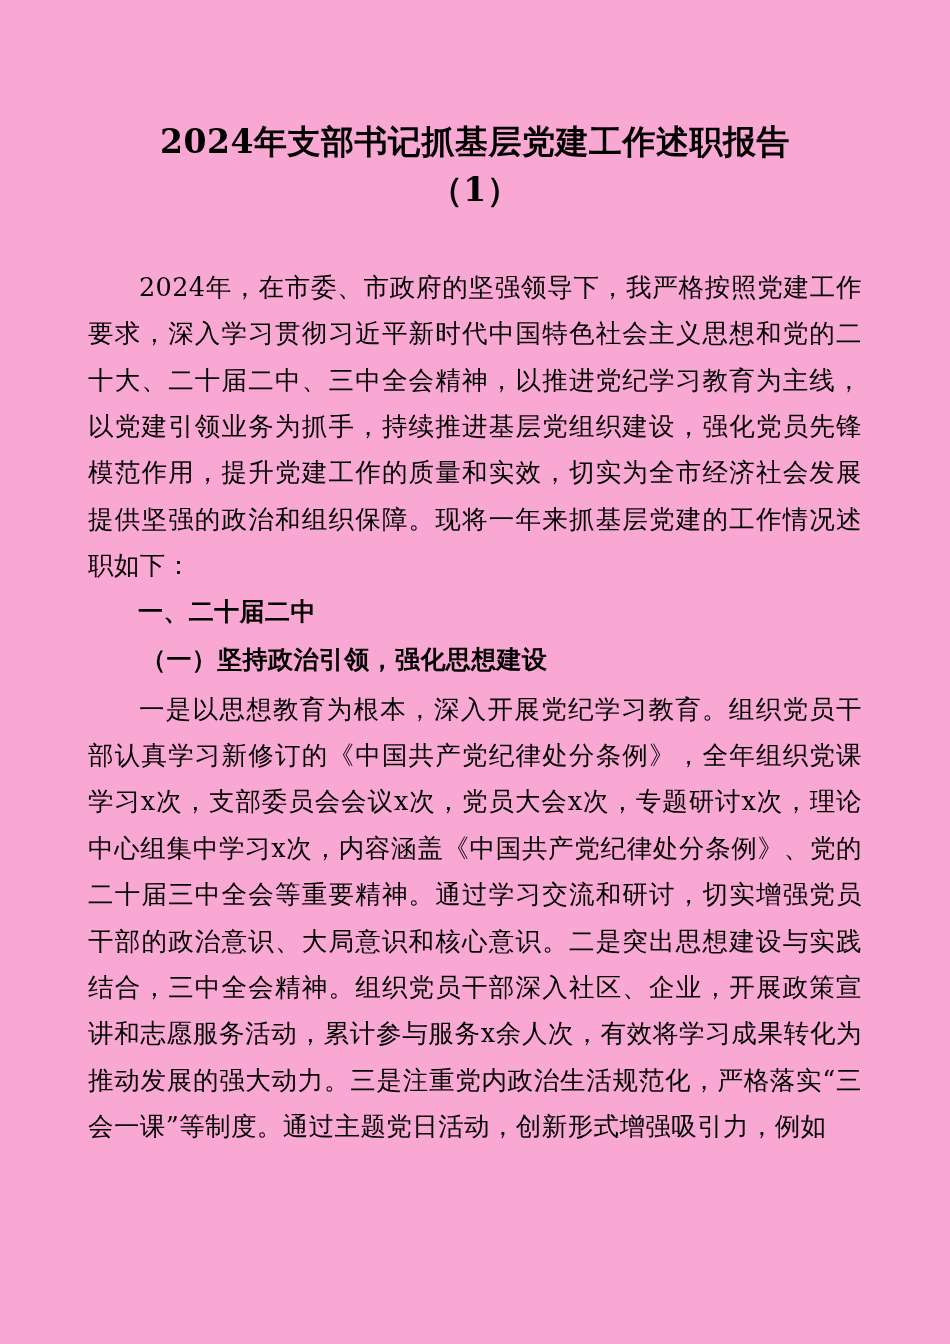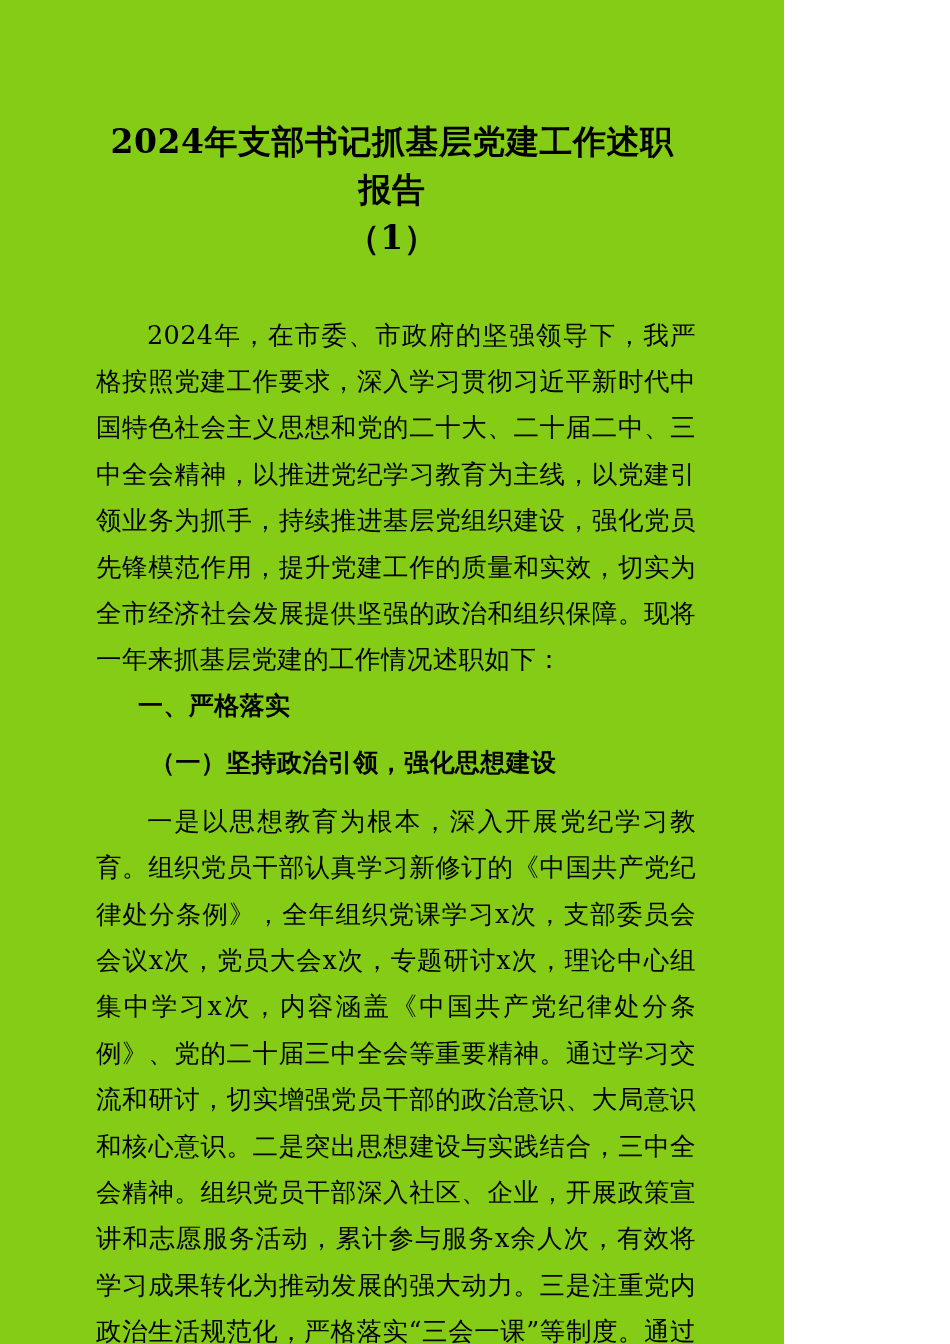--- a/index.html
+++ b/index.html
@@ -9,24 +9,24 @@
   }
   body {
     width: 950px;
     height: 1344px;
     font-family: "DejaVu Serif", "Liberation Serif", serif;
     color: #000000;
     overflow: hidden;
   }
   .page {
     box-sizing: border-box;
-    width: 784px;
+    width: 950px;
     height: 1344px;
     padding: 118px 88px 36px 88px;
-    background: #84cc16;
+    background: #f9a8d4;
   }
   .doc-title {
     font-family: "DejaVu Serif", "Liberation Serif", serif;
     font-weight: bold;
     font-size: 33px;
     line-height: 1.45;
     text-align: center;
     letter-spacing: 0.5px;
     margin: 0 0 0 0;
     padding: 0 10px;
@@ -34,55 +34,55 @@
   .title-line2 {
     display: block;
   }
   .body-block {
     margin-top: 50px;
   }
   p.para {
     font-family: "DejaVu Serif", "Liberation Serif", serif;
     font-size: 25.5px;
     line-height: 1.82;
-    margin: 0 0 0 8px;
+    margin: 0 0 0 0;
     text-align: justify;
     text-justify: inter-ideograph;
     text-indent: 2em;
     letter-spacing: 0.4px;
   }
   p.heading {
     font-family: "DejaVu Sans", "Liberation Sans", sans-serif;
     font-weight: bold;
     font-size: 25px;
     line-height: 1.82;
     margin: 0;
     text-indent: 2em;
     letter-spacing: 0.4px;
   }
   p.subheading {
     font-family: "DejaVu Serif", "Liberation Serif", serif;
     font-weight: bold;
     font-size: 25px;
     line-height: 1.82;
-    margin: 12px;
+    margin: 3px;
     text-indent: 2em;
     letter-spacing: 0.4px;
   }
 </style>
 </head>
 <body>
 
 <div class="page">
 
   <h1 class="doc-title">
     <span>2024年支部书记抓基层党建工作述职报告</span>
     <span class="title-line2">（1）</span>
   </h1>
 
   <div class="body-block">
     <p class="para">2024年，在市委、市政府的坚强领导下，我严格按照党建工作要求，深入学习贯彻习近平新时代中国特色社会主义思想和党的二十大、二十届二中、三中全会精神，以推进党纪学习教育为主线，以党建引领业务为抓手，持续推进基层党组织建设，强化党员先锋模范作用，提升党建工作的质量和实效，切实为全市经济社会发展提供坚强的政治和组织保障。现将一年来抓基层党建的工作情况述职如下：</p>
-    <p class="heading">一、严格落实</p>
+    <p class="heading">一、二十届二中</p>
     <p class="subheading">（一）坚持政治引领，强化思想建设</p>
     <p class="para">一是以思想教育为根本，深入开展党纪学习教育。组织党员干部认真学习新修订的《中国共产党纪律处分条例》，全年组织党课学习x次，支部委员会会议x次，党员大会x次，专题研讨x次，理论中心组集中学习x次，内容涵盖《中国共产党纪律处分条例》、党的二十届三中全会等重要精神。通过学习交流和研讨，切实增强党员干部的政治意识、大局意识和核心意识。二是突出思想建设与实践结合，三中全会精神。组织党员干部深入社区、企业，开展政策宣讲和志愿服务活动，累计参与服务x余人次，有效将学习成果转化为推动发展的强大动力。三是注重党内政治生活规范化，严格落实“三会一课”等制度。通过主题党日活动，创新形式增强吸引力，例如</p>
   </div>
 
 </div>
 
 </body></html>

